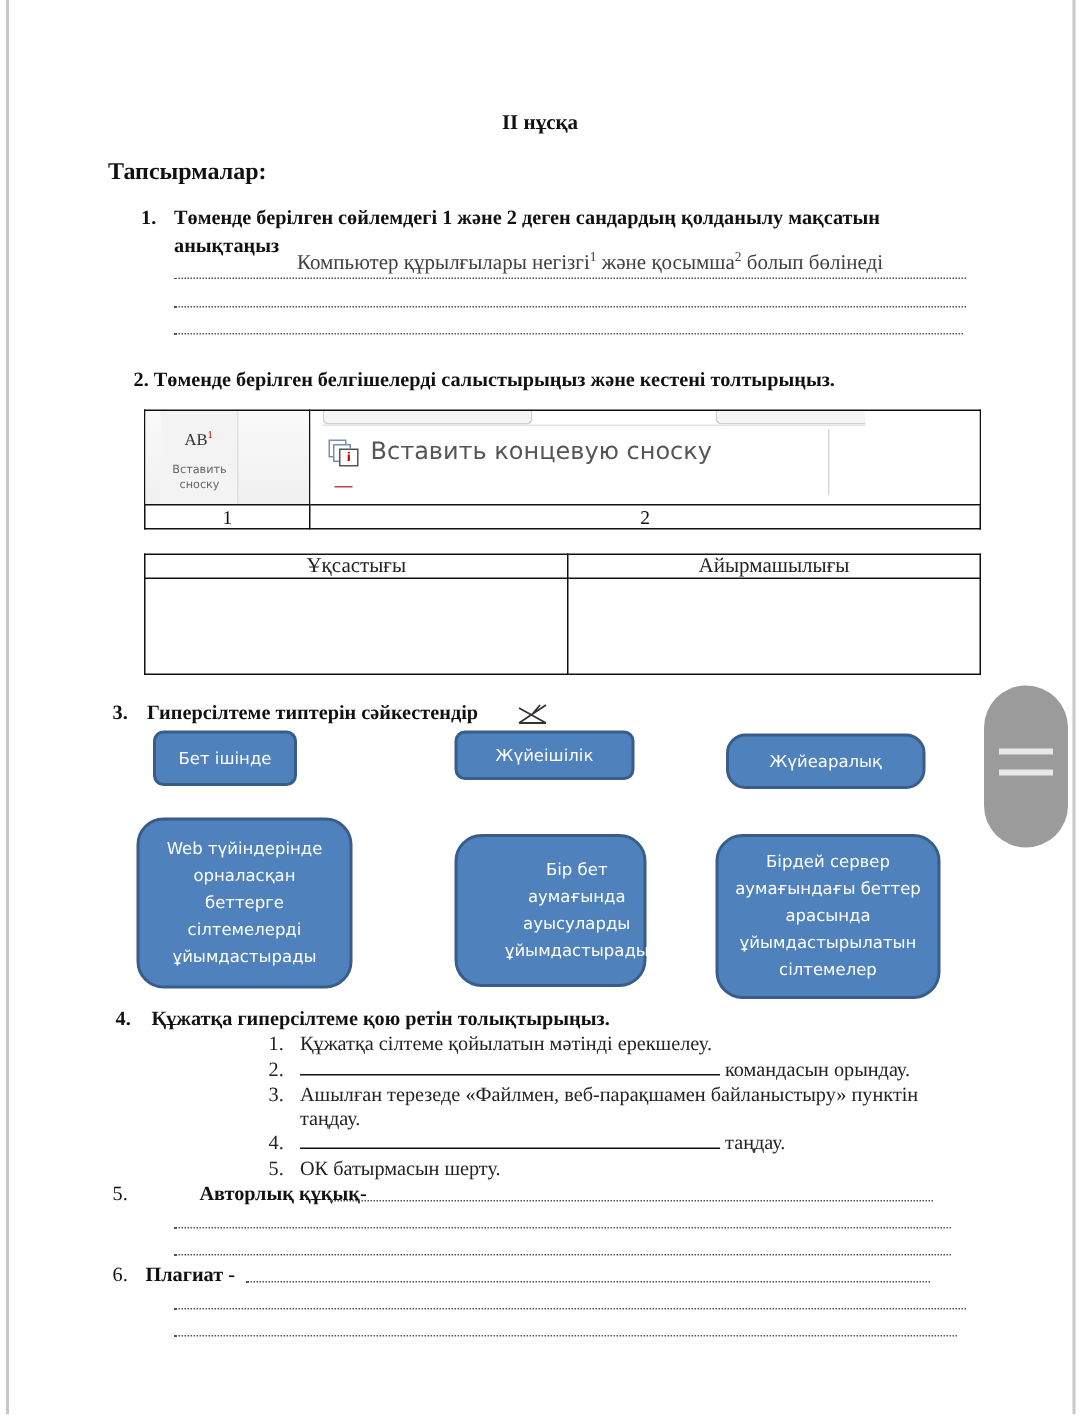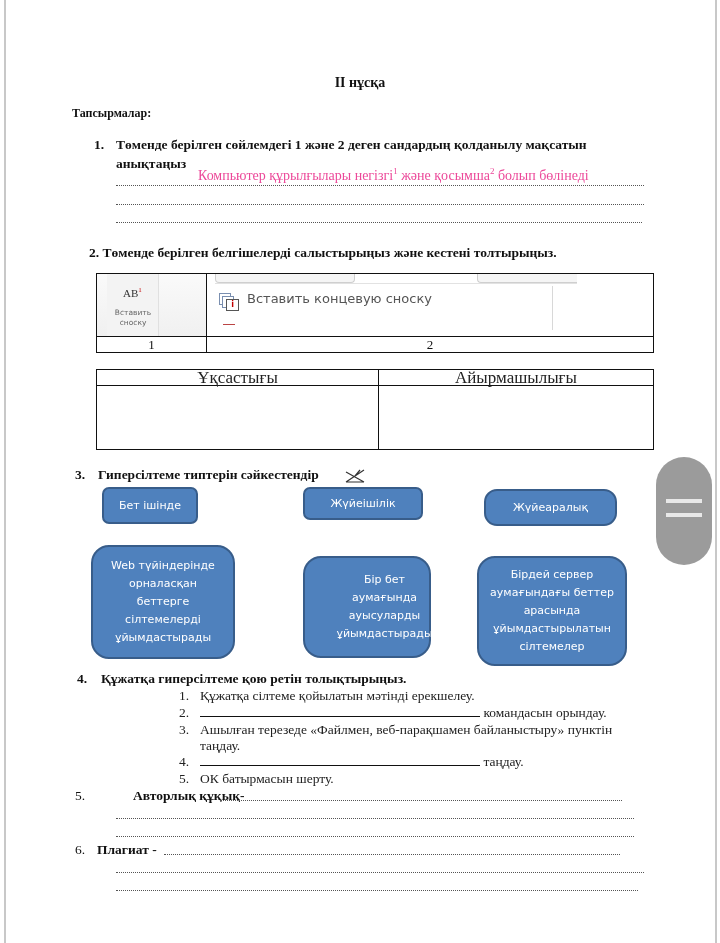--- a/index.html
+++ b/index.html
@@ -2,32 +2,32 @@
 <html><head>
   <meta charset="utf-8">
   <style>
     * { box-sizing: border-box; margin: 0; padding: 0; }
     html, body { width: 720px; height: 943px; background: #ffffff; overflow: hidden; }
     body { position: relative; font-family: "Liberation Serif", serif; color: #111; }
     .page-border-left { position: absolute; left: 4px; top: 0; width: 2px; height: 943px; background: #c8c8c8; }
     .page-border-right { position: absolute; left: 715px; top: 0; width: 2px; height: 943px; background: #c8c8c8; }
     .abs { position: absolute; }
     .title { left: 0; width: 720px; top: 75px; text-align: center; font-size: 14px; font-weight: bold; }
-    .tasks { left: 72px; top: 106px; font-size: 12px; font-weight: bold; }
+    .tasks { left: 72px; top: 106px; font-size: 16px; font-weight: bold; }
     .q-num { font-size: 13.5px; font-weight: bold; }
     .q-text { font-size: 13.5px; font-weight: bold; }
     .dots { position: absolute; border-bottom: 1px dotted #555; height: 1px; }
-    .sentence { font-size: 14px; color: #ec4899; }
+    .sentence { font-size: 14px; color: #404040; }
     .sentence sup { font-size: 9px; }
     table.t1 { position: absolute; left: 96px; top: 273px; width: 558px; border-collapse: collapse; }
     table.t1 td { border: 1px solid #111; font-size: 13px; text-align: center; }
     .ribbon-small { height: 62px; position: relative; background: linear-gradient(#fafafa, #f0f0f0); }
     .ribbon-big { height: 62px; position: relative; background: #fff; }
     table.t2 { position: absolute; left: 96px; top: 369px; width: 558px; border-collapse: collapse; }
-    table.t2 td { border: 1px solid #111; font-size: 17px; text-align: center; color: #222; }
+    table.t2 td { border: 1px solid #111; font-size: 14px; text-align: center; color: #222; }
     .box {
       position: absolute; background: #4f81bd; border: 2px solid #385d8a; color: #fff;
       font-family: "DejaVu Sans", sans-serif; font-size: 11px; text-align: center;
       display: flex; align-items: center; justify-content: center; line-height: 18px;
     }
     .box.small { border-radius: 7px; }
     .box.big { border-radius: 18px; }
     .ol-item { position: absolute; font-size: 13.5px; color: #222; }
     .ol-item .n { position: absolute; left: 0; }
     .ol-item .t { position: absolute; left: 21px; white-space: nowrap; }
@@ -78,21 +78,21 @@
       <div class="ribbon-big">
         <div style="position:absolute; left:8px; top:0; width:140px; height:9px; border:1px solid #cfcfcf; border-top:none; border-radius:0 0 4px 4px; background:#f5f5f5;"></div>
         <div style="position:absolute; left:270px; top:0; width:100px; height:9px; border:1px solid #cfcfcf; border-top:none; border-right:none; border-radius:0 0 0 4px; background:#f5f5f5;"></div>
         <div style="position:absolute; left:8px; top:9px; width:362px; height:1px; background:#e2e2e2;"></div>
         <div style="position:absolute; left:345px; top:12px; width:1px; height:44px; background:#d8d8d8;"></div>
         <div style="position:absolute; left:12px; top:19px; width:22px; height:18px;">
           <div style="position:absolute; left:0; top:0; width:12px; height:12px; border:1px solid #7a8fb0; background:#fff;"></div>
           <div style="position:absolute; left:3px; top:3px; width:12px; height:12px; border:1px solid #7a8fb0; background:#fff;"></div>
           <div style="position:absolute; left:7px; top:6px; width:13px; height:12px; border:1px solid #555; background:#fff; font-size:8px; color:#c00000; text-align:center; line-height:10px; font-family:'DejaVu Sans',sans-serif; font-weight:bold;">i</div>
         </div>
-        <div style="position:absolute; left:40px; top:17px; font-family:'DejaVu Sans',sans-serif; font-size:13px; color:#555;">Вставить концевую сноску</div>
+        <div style="position:absolute; left:40px; top:17px; font-family:'DejaVu Sans',sans-serif; font-size:16px; color:#555;">Вставить концевую сноску</div>
         <div style="position:absolute; left:16px; top:50px; width:12px; height:1px; background:#b44;"></div>
       </div>
     </td>
   </tr>
   <tr>
     <td style="height:16px; line-height:14px;">1</td>
     <td style="height:16px; line-height:14px;">2</td>
   </tr>
 </tbody>
   </table>

